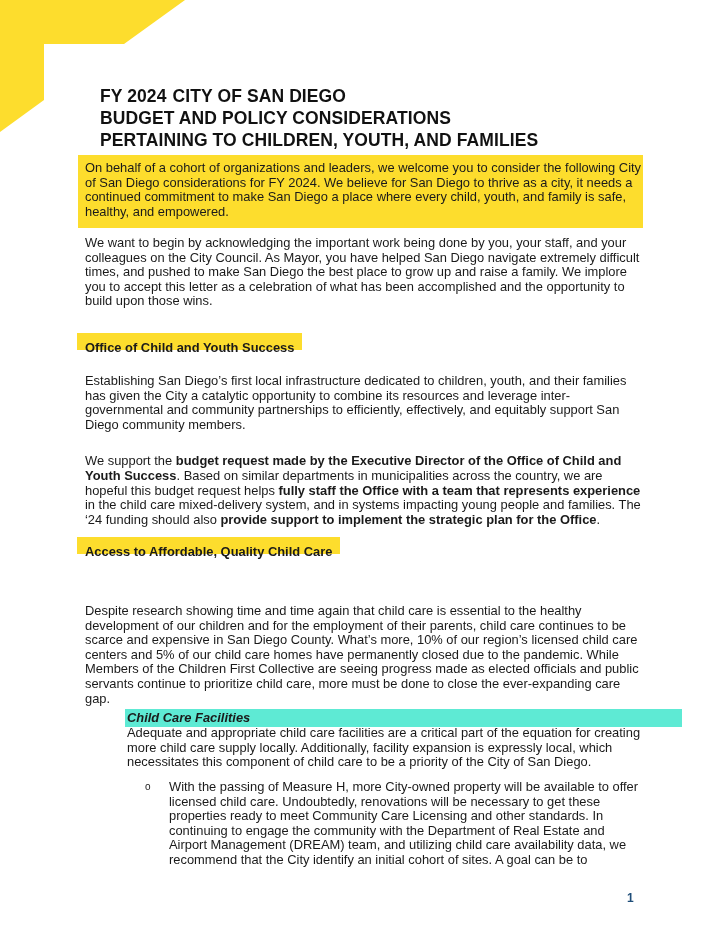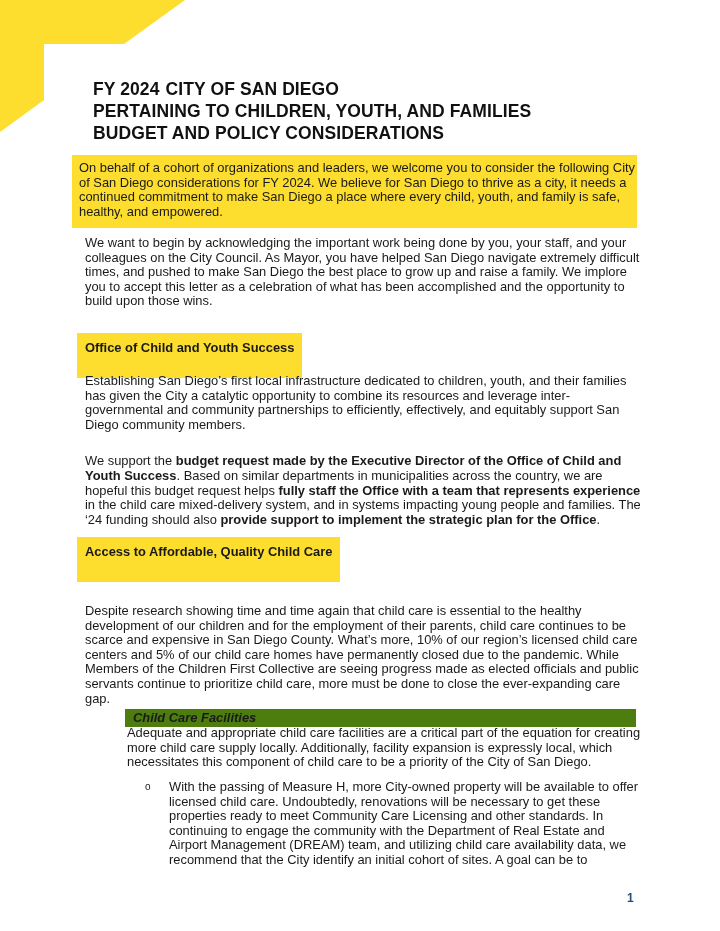--- a/index.html
+++ b/index.html
@@ -19,70 +19,70 @@
       position: absolute;
       left: 0;
       top: 0;
       width: 190px;
       height: 140px;
     }
     .title {
       position: absolute;
       left: 85px;
       top: 70px;
-      margin: 8px;
+      margin: 15px;
       font-size: 17.5px;
       line-height: 22px;
       font-weight: bold;
       color: #111111;
       letter-spacing: 0.1px;
     }
     .title span { display: block; white-space: nowrap; }
     .title .gap { display: inline-block; width: 6px; }
     p, .para {
       margin: 0;
       font-size: 12.9px;
       line-height: 14.6px;
     }
     .intro-box {
       position: absolute;
-      left: 72px;
+      left: 78px;
       top: 155px;
       width: 565px;
       height: 73px;
       background: #fddd2d;
       box-sizing: border-box;
       padding: 6px 0 0 7px;
     }
     .block {
       position: absolute;
       left: 85px;
       width: 560px;
     }
     .section-heading {
       position: absolute;
       left: 77px;
-      height: 45px;
+      height: 17px;
       background: #fddd2d;
       box-sizing: border-box;
       padding: 0 8px;
       font-size: 12.9px;
       font-weight: bold;
       line-height: 29px;
       white-space: nowrap;
     }
     .sub-heading {
       position: absolute;
       left: 125px;
       top: 709px;
-      width: 511px;
+      width: 557px;
       height: 18px;
-      background: #4d7c0f;
+      background: #5eead4;
       box-sizing: border-box;
-      padding-left: 8px;
+      padding-left: 2px;
       font-size: 12.9px;
       font-weight: bold;
       font-style: italic;
       line-height: 18px;
     }
     .sub-body {
       position: absolute;
       left: 127px;
       top: 726px;
       width: 515px;
@@ -119,22 +119,22 @@
   </style>
 </head>
 <body>
 
 <svg class="corner-shape" viewBox="0 0 190 140">
   <polygon points="0,0 185,0 124,44 44,44 44,100 0,132" fill="#fddd2d"></polygon>
 </svg>
 
 <h1 class="title">
   <span><span style="display:inline">FY 2024</span><span class="gap"></span><span style="display:inline">CITY OF SAN DIEGO</span></span>
+  <span>BUDGET AND POLICY CONSIDERATIONS</span>
   <span>PERTAINING TO CHILDREN, YOUTH, AND FAMILIES</span>
-  <span>BUDGET AND POLICY CONSIDERATIONS</span>
 </h1>
 
 <div class="intro-box">
   <p>On behalf of a cohort of organizations and leaders, we welcome you to consider the following City of San Diego considerations for FY 2024. We believe for San Diego to thrive as a city, it needs a continued commitment to make San Diego a place where every child, youth, and family is safe, healthy, and empowered.</p>
 </div>
 
 <div class="block" style="top:236px;">
   <p>We want to begin by acknowledging the important work being done by you, your staff, and your colleagues on the City Council. As Mayor, you have helped San Diego navigate extremely difficult times, and pushed to make San Diego the best place to grow up and raise a family. We implore you to accept this letter as a celebration of what has been accomplished and the opportunity to build upon those wins.</p>
 </div>
 

